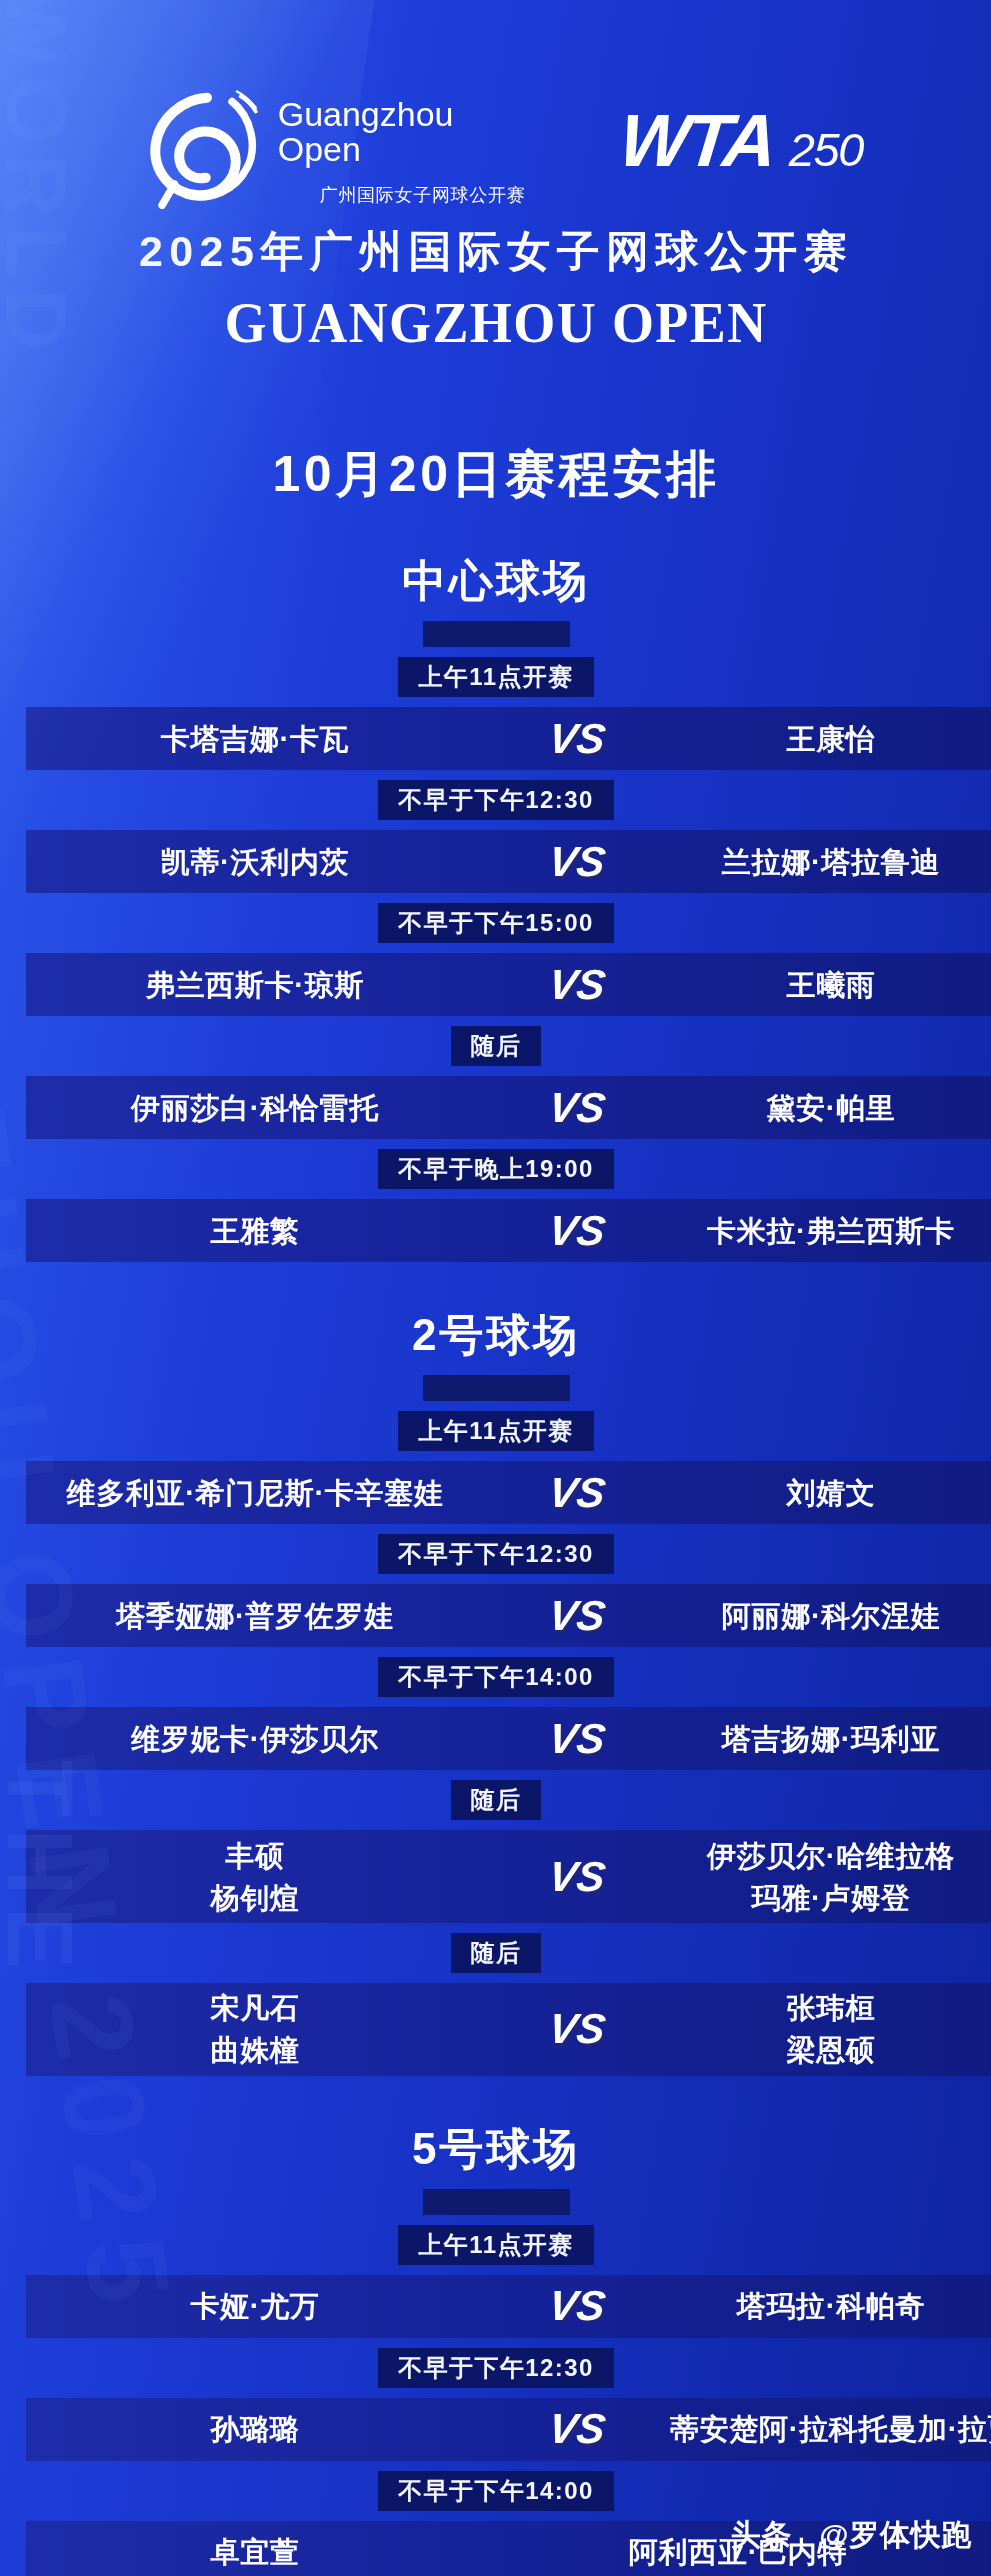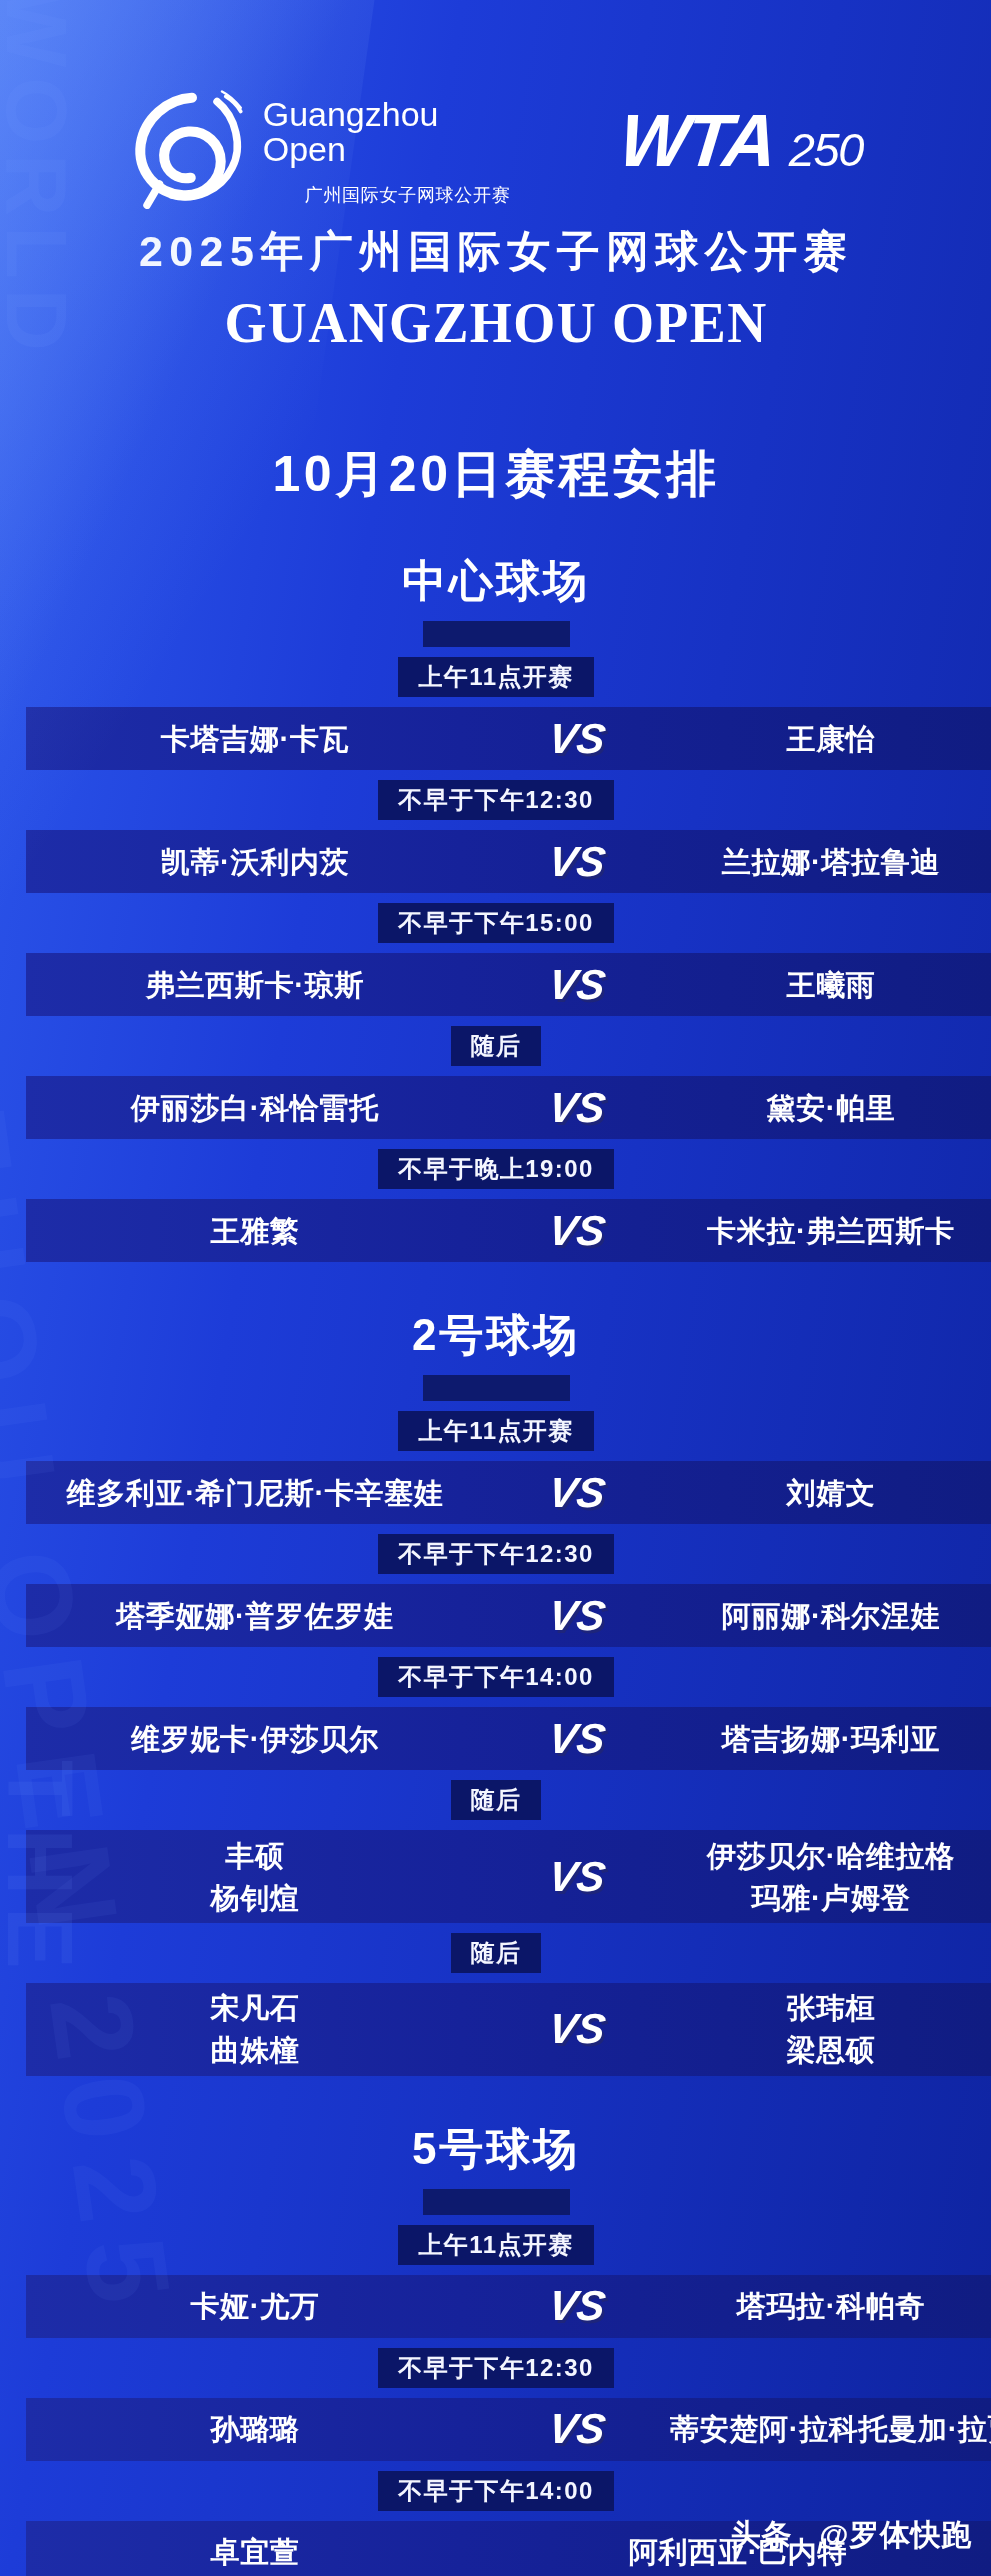--- a/index.html
+++ b/index.html
@@ -19,21 +19,21 @@
   .wm:nth-child(1){top:-14.3px;left:86px;transform:rotate(90deg);transform-origin:left top;
     font-size:86px;letter-spacing:10px;opacity:.13;}
   .wm:nth-child(2){top:587px;left:-43px;transform:rotate(82deg);transform-origin:left top;
     font-size:114px;letter-spacing:18.6px;opacity:.07;}
   .wm:nth-child(3){top:1760px;left:93px;transform:rotate(90deg);transform-origin:left top;
     font-size:93px;letter-spacing:11.4px;opacity:.10;}
   .wm:nth-child(4){top:644px;right:-50px;transform:rotate(-90deg);transform-origin:right top;
     font-size:107px;letter-spacing:17px;opacity:.05;}
 
   header{position:relative;margin:84px 43px 0 122px;height:129px;}
-  .logo{position:absolute;left:0;top:0;display:flex;align-items:flex-start;}
+  .logo{position:absolute;left:15px;top:0;display:flex;align-items:flex-start;}
   .logo svg{display:block;}
   .logo-text{margin-left:15.7px;margin-top:13px;line-height:1.02;}
   .logo-line{font-size:34px;font-weight:500;letter-spacing:0;}
   .logo-sub{margin-top:20px;margin-left:42px;font-size:18px;font-weight:400;letter-spacing:0.7px;white-space:nowrap;}
   .wta{position:absolute;right:86px;top:14.3px;font-style:italic;white-space:nowrap;}
   .wta-word{font-size:74px;font-weight:900;letter-spacing:-2.9px;transform:skewX(-6deg);display:inline-block;}
   .wta-num{font-size:47px;font-weight:300;letter-spacing:-1.4px;margin-left:11.4px;display:inline-block;}
 
   .title-cn{margin-top:10px;text-align:center;font-size:43px;font-weight:900;letter-spacing:6.4px;}
   .title-en{margin-top:11.4px;text-align:center;font-family:"Liberation Serif","DejaVu Serif",serif;

